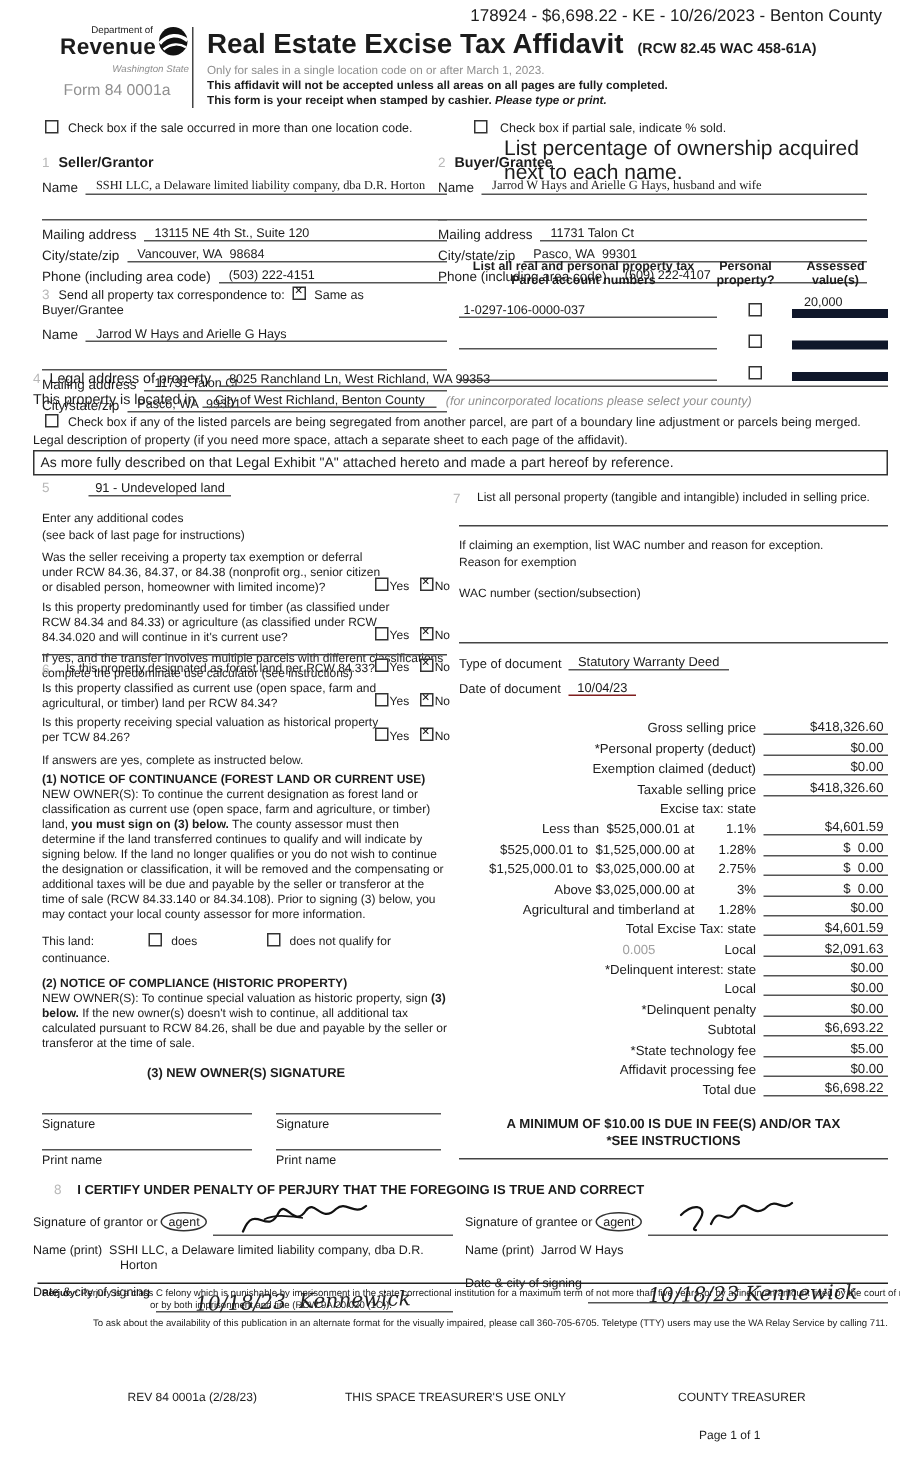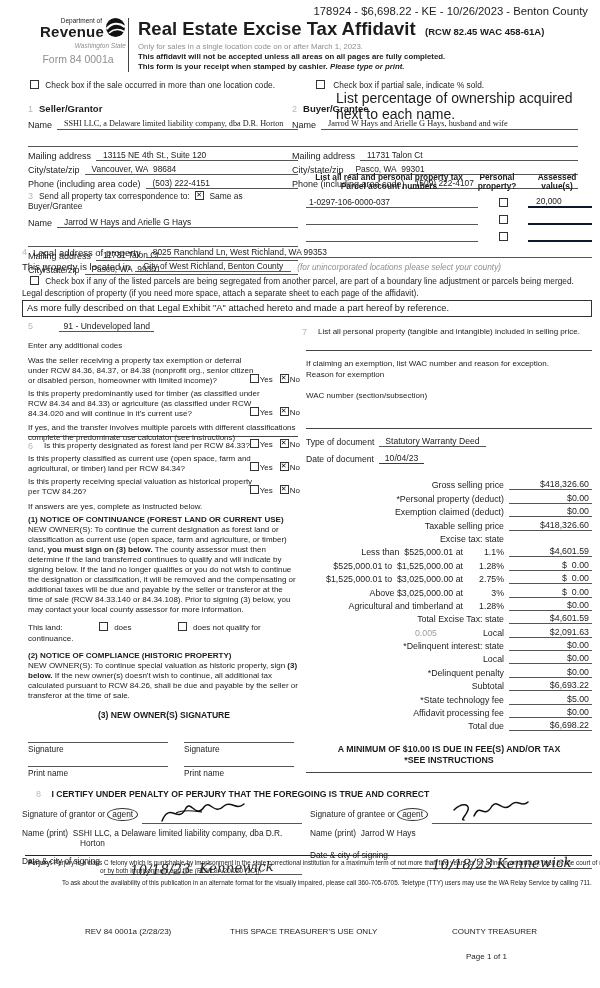--- a/index.html
+++ b/index.html
@@ -29,21 +29,21 @@
   .tlabel{flex:1;text-align:right;white-space:nowrap;padding-right:5px;}
   .trate{width:36px;text-align:right;padding-right:5px;white-space:nowrap;}
   .tval{width:80px;border-bottom:1px solid #555;text-align:right;padding-right:3px;white-space:nowrap;}
   .tval.noline{border-bottom:none;}
   .tprefix{color:#a0a0a0;margin-right:46px;}
   
   .phead{display:flex;font-size:8.3px;font-weight:bold;text-align:center;line-height:9px;}
   .prow{display:flex;align-items:flex-end;margin-top:5px;font-size:8.4px;}
   .pacct{width:166px;border-bottom:1px solid #555;padding:0 3px;min-height:10px;white-space:nowrap;}
   .pcbc{width:50px;text-align:center;}
-  .pval{flex:1;border-bottom:2px solid #0f172a;padding:0 8px;min-height:10px;}
+  .pval{flex:1;border-bottom:6px solid #0f172a;padding:0 8px;min-height:10px;}
   
   .body8{font-size:8px;line-height:10px;}
   .sigrow{display:flex;gap:16px;margin-top:10px;}
   .sigrow .c1{width:140px;}
   .sigrow .c2{width:110px;}
   .sline{border-bottom:1px solid #555;height:10px;}
   .slab{font-size:8.3px;margin-top:1px;}
   .circled{border:1px solid #333;border-radius:50%;padding:0 4px 1px 4px;}
   .hand{font-family:"DejaVu Serif","Liberation Serif",serif;font-style:italic;font-size:13.5px;white-space:nowrap;color:#222;}
   .srow{display:flex;align-items:flex-start;font-size:8.3px;}
@@ -204,20 +204,21 @@
     <div style="font-size:8.3px;margin-top:2px;">Legal description of property (if you need more space, attach a separate sheet to each page of the affidavit).</div>
     <div style="border:1px solid #333;margin-top:2px;height:15px;line-height:15px;font-size:9.3px;padding-left:4px;">As more fully described on that Legal Exhibit "A" attached hereto and made a part hereof by reference.</div>
   </div>
 
   <div class="abs" style="left:28px;top:315px;width:272px;">
     <div>
       <span class="secnum">5</span>
       <span style="font-size:8.6px;border-bottom:1px solid #555;padding:0 4px;margin-left:16px;">91 - Undeveloped land</span>
     </div>
     <div style="font-size:8px;margin-top:8px;">Enter any additional codes</div>
+    <div style="font-size:8px;margin-top:2px;">(see back of last page for instructions)</div>
     <div class="q" style="margin-top:6px;">
       <span class="txt">Was the seller receiving a property tax exemption or deferral under RCW 84.36, 84.37, or 84.38 (nonprofit org., senior citizen or disabled person, homeowner with limited income)?</span>
       <span class="yn"><span class="cb"></span><span>Yes</span><span class="cb checked"></span><span>No</span></span>
     </div>
     <div class="q">
       <span class="txt">Is this property predominantly used for timber (as classified under RCW 84.34 and 84.33) or agriculture (as classified under RCW 84.34.020 and will continue in it's current use?</span>
       <span class="yn"><span class="cb"></span><span>Yes</span><span class="cb checked"></span><span>No</span></span>
     </div>
     <div class="body8" style="margin-top:4px;width:272px;">If yes, and the transfer involves multiple parcels with different classifications complete the predominate use calculator (see instructions)</div>
   </div>

